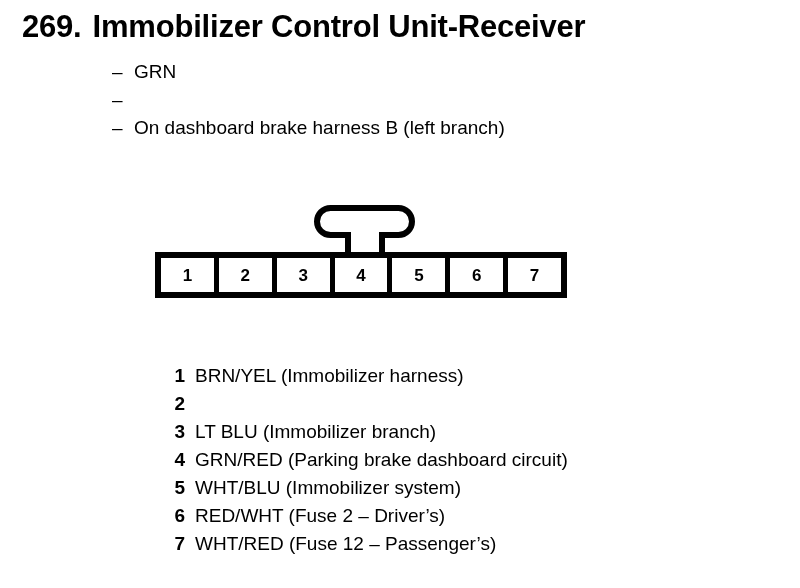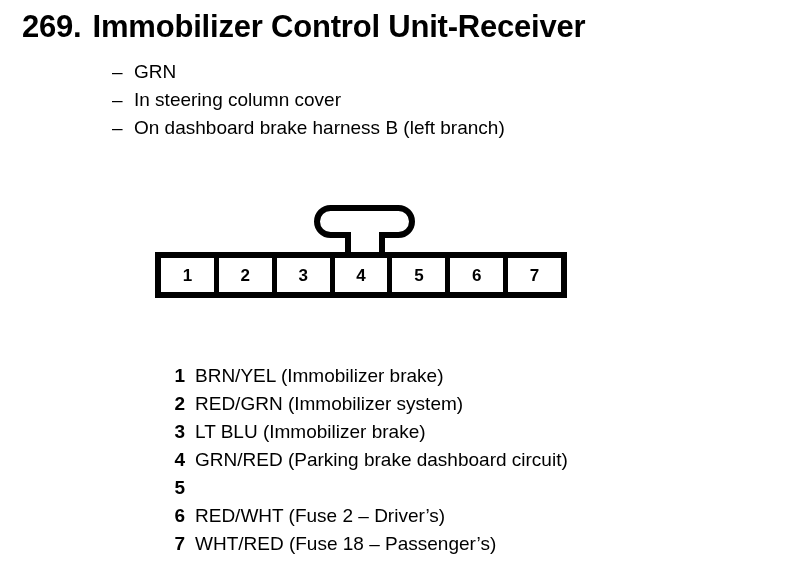--- a/index.html
+++ b/index.html
@@ -149,21 +149,20 @@
   <span class="num">269.</span><span>Immobilizer Control Unit-Receiver</span>
 </div>
 
 <div class="desc-list">
   <div class="desc-line">
     <span class="dash">–</span>
     <span>GRN</span>
   </div>
   <div class="desc-line">
     <span class="dash">–</span>
-    <span>In steering column cover</span>
   </div>
   <div class="desc-line">
     <span class="dash">–</span>
     <span>On dashboard brake harness B (left branch)</span>
   </div>
 </div>
 
 <div class="connector-wrap">
   <div class="lock-tab"></div>
   <div class="tab-neck"></div>
@@ -176,38 +175,38 @@
     <div class="pin-cell">4</div>
     <div class="pin-cell">5</div>
     <div class="pin-cell">6</div>
     <div class="pin-cell">7</div>
   </div>
 </div>
 
 <div class="legend">
   <div class="legend-row">
     <span class="pin-no">1</span>
-    <span>BRN/YEL (Immobilizer brake)</span>
+    <span>BRN/YEL (Immobilizer harness)</span>
   </div>
   <div class="legend-row">
     <span class="pin-no">2</span>
-    <span>RED/GRN (Immobilizer system)</span>
   </div>
   <div class="legend-row">
     <span class="pin-no">3</span>
-    <span>LT BLU (Immobilizer brake)</span>
+    <span>LT BLU (Immobilizer branch)</span>
   </div>
   <div class="legend-row">
     <span class="pin-no">4</span>
     <span>GRN/RED (Parking brake dashboard circuit)</span>
   </div>
   <div class="legend-row">
     <span class="pin-no">5</span>
+    <span>WHT/BLU (Immobilizer system)</span>
   </div>
   <div class="legend-row">
     <span class="pin-no">6</span>
     <span>RED/WHT (Fuse 2 – Driver’s)</span>
   </div>
   <div class="legend-row">
     <span class="pin-no">7</span>
-    <span>WHT/RED (Fuse 18 – Passenger’s)</span>
+    <span>WHT/RED (Fuse 12 – Passenger’s)</span>
   </div>
 </div>
 
 </body></html>

